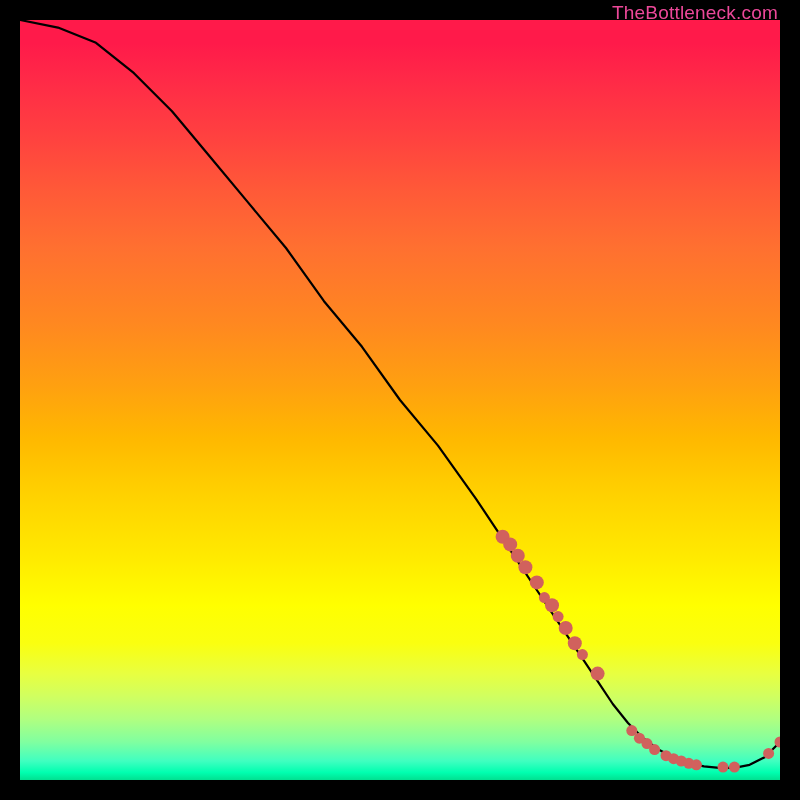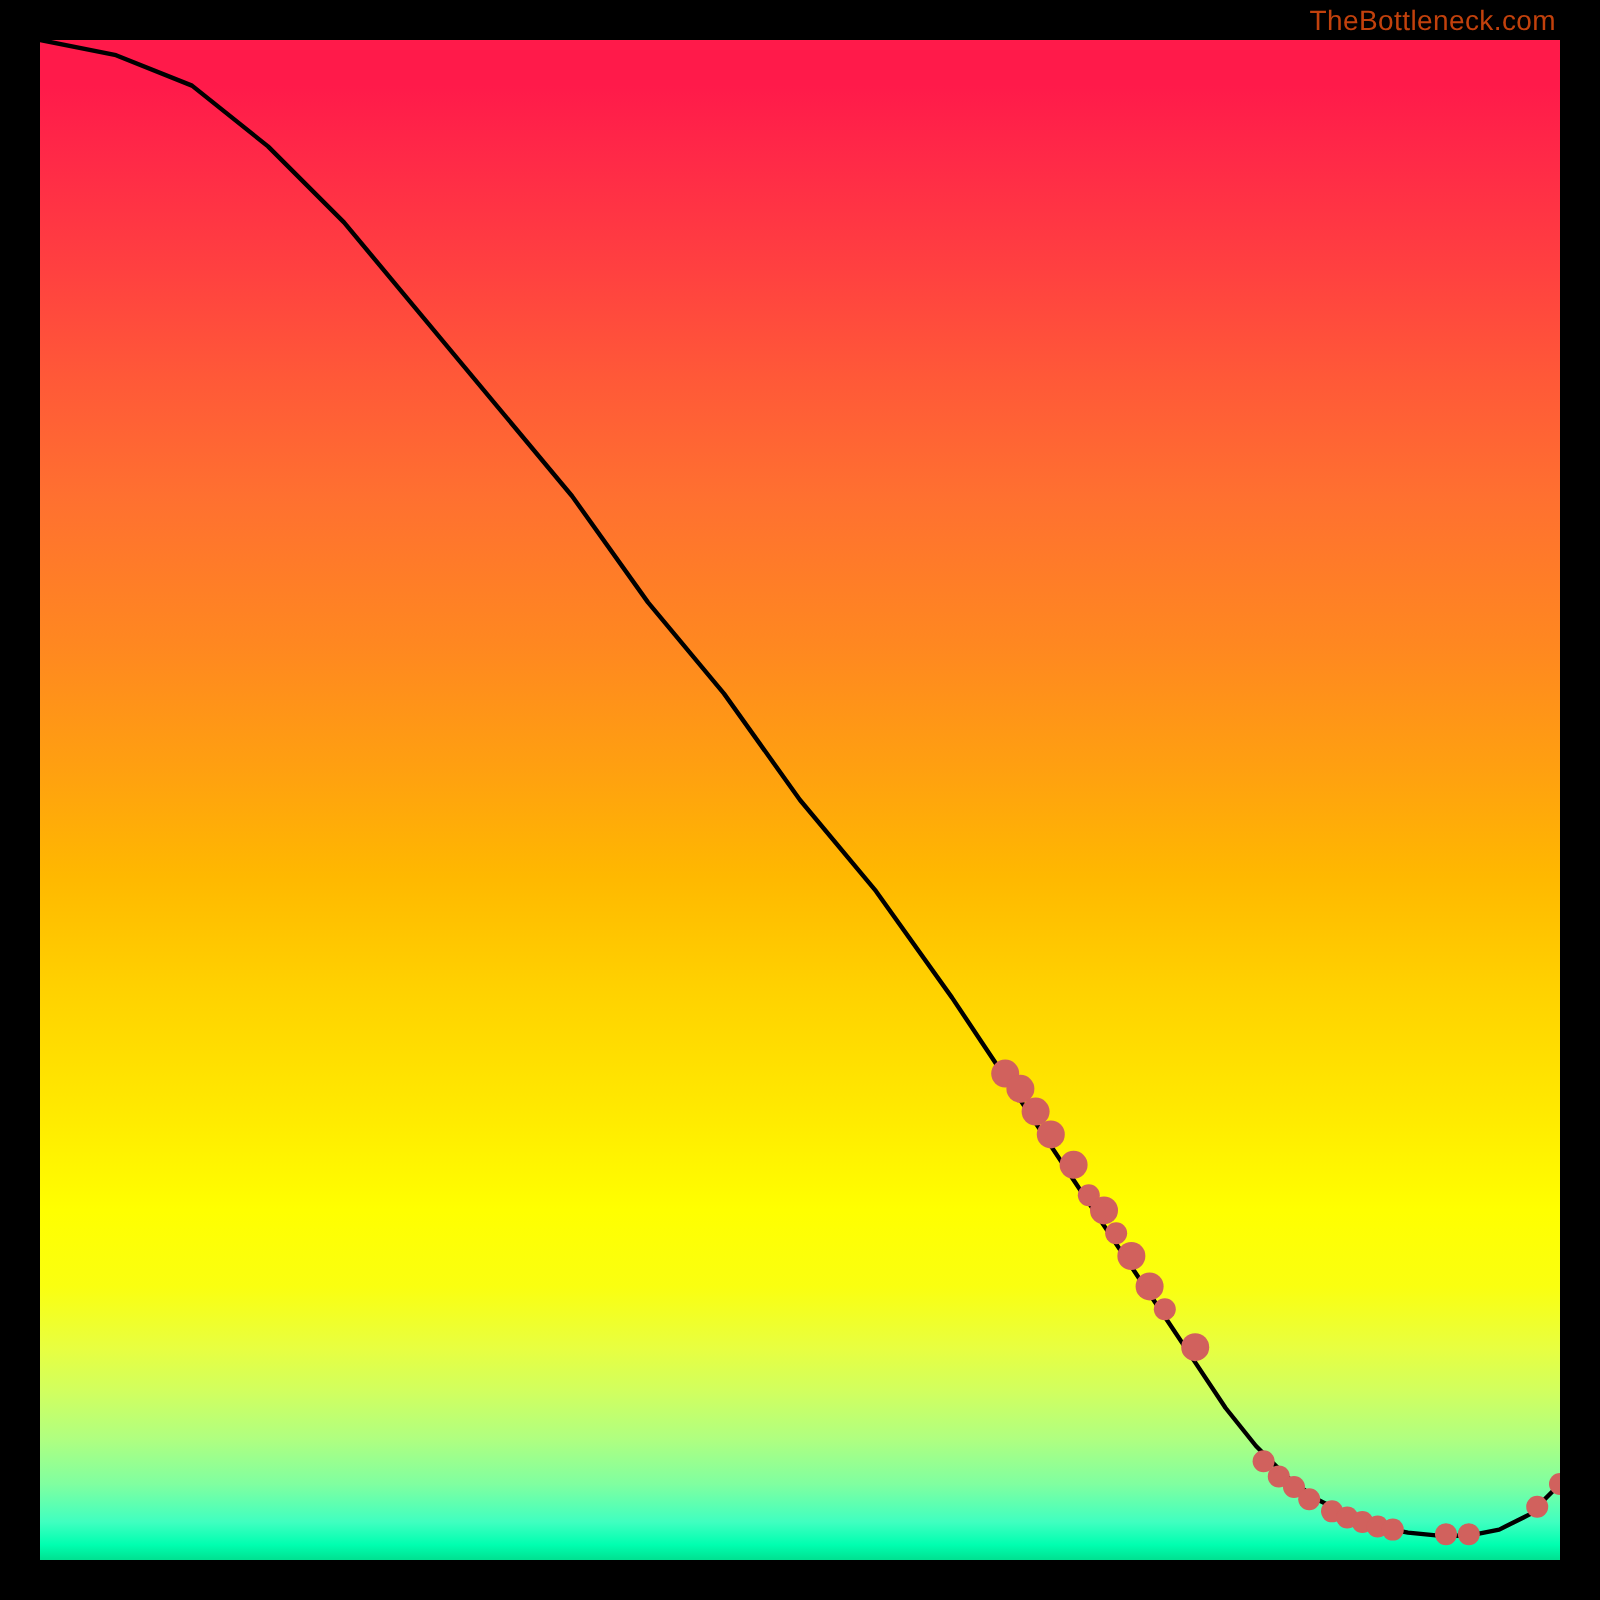--- a/index.html
+++ b/index.html
@@ -43,22 +43,22 @@
       #40ffc0 97.5%,
       #00ffb0 99%,
       #00e090 100%
     );
   }
   .watermark {
     position: absolute;
     top: 2px;
     right: 22px;
     font-family: Arial, Helvetica, sans-serif;
-    font-size: 14px;
-    color: #c2410c;
+    font-size: 19px;
+    color: #ec4899;
     letter-spacing: 0.2px;
     user-select: none;
   }
   svg.overlay {
     position: absolute;
     left: 0;
     top: 0;
     width: 760px;
     height: 760px;
     pointer-events: none;

